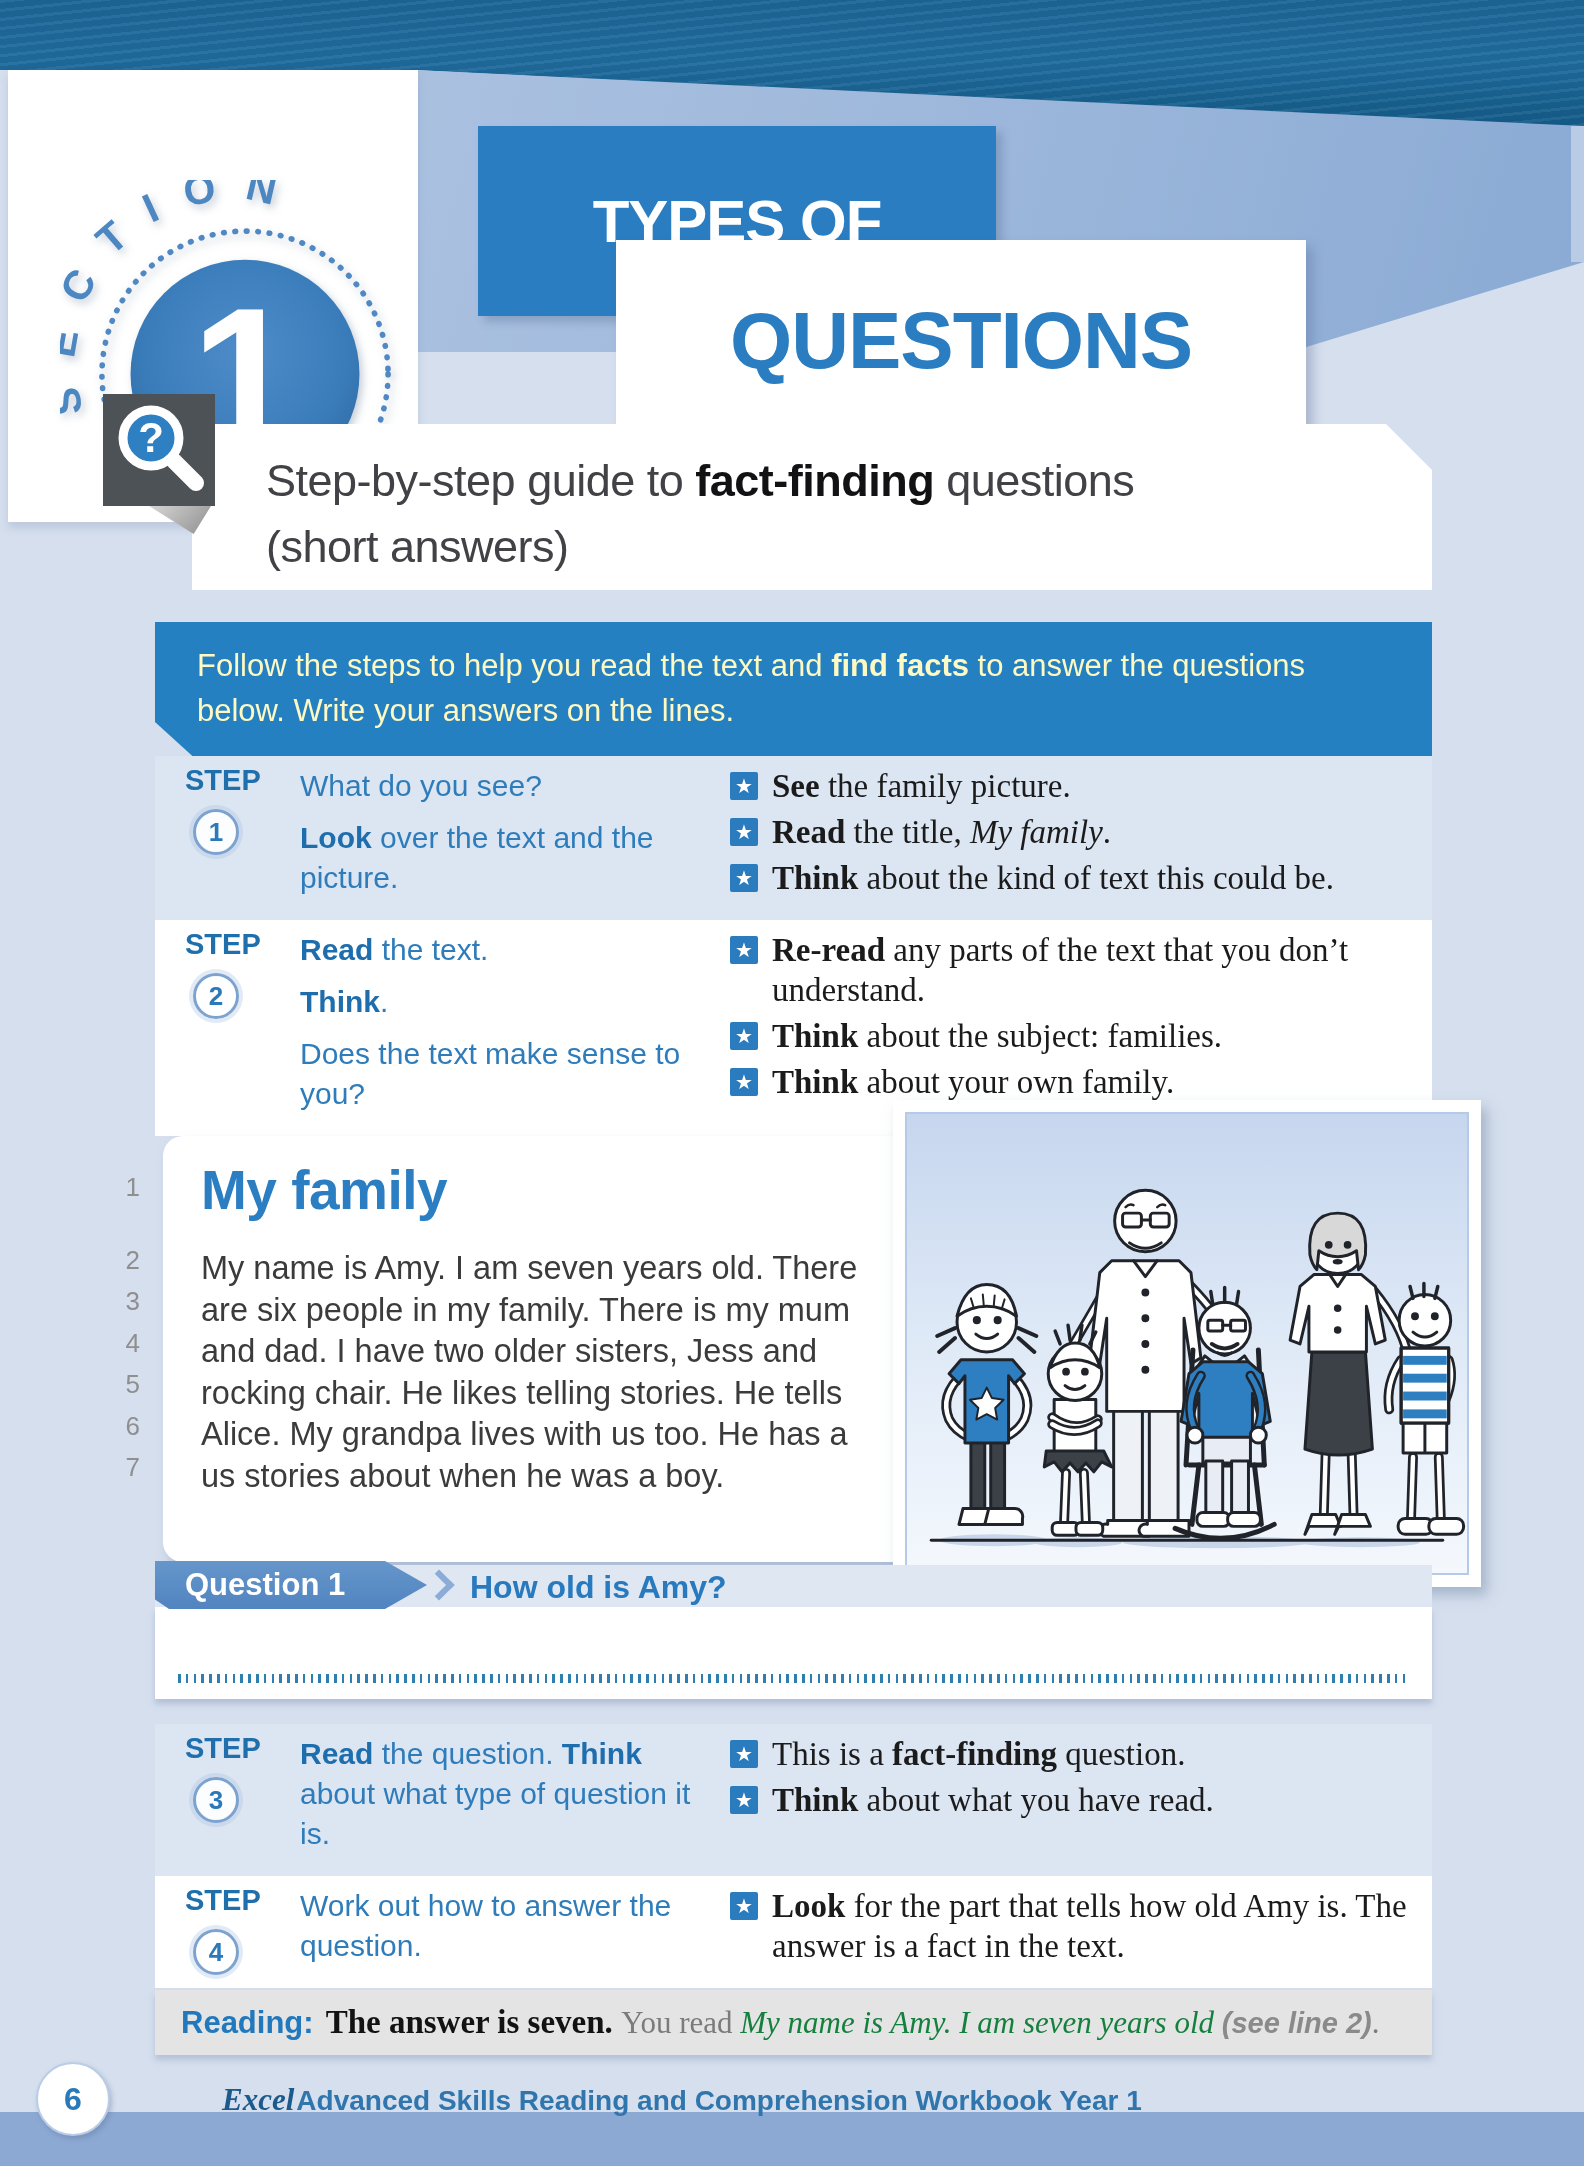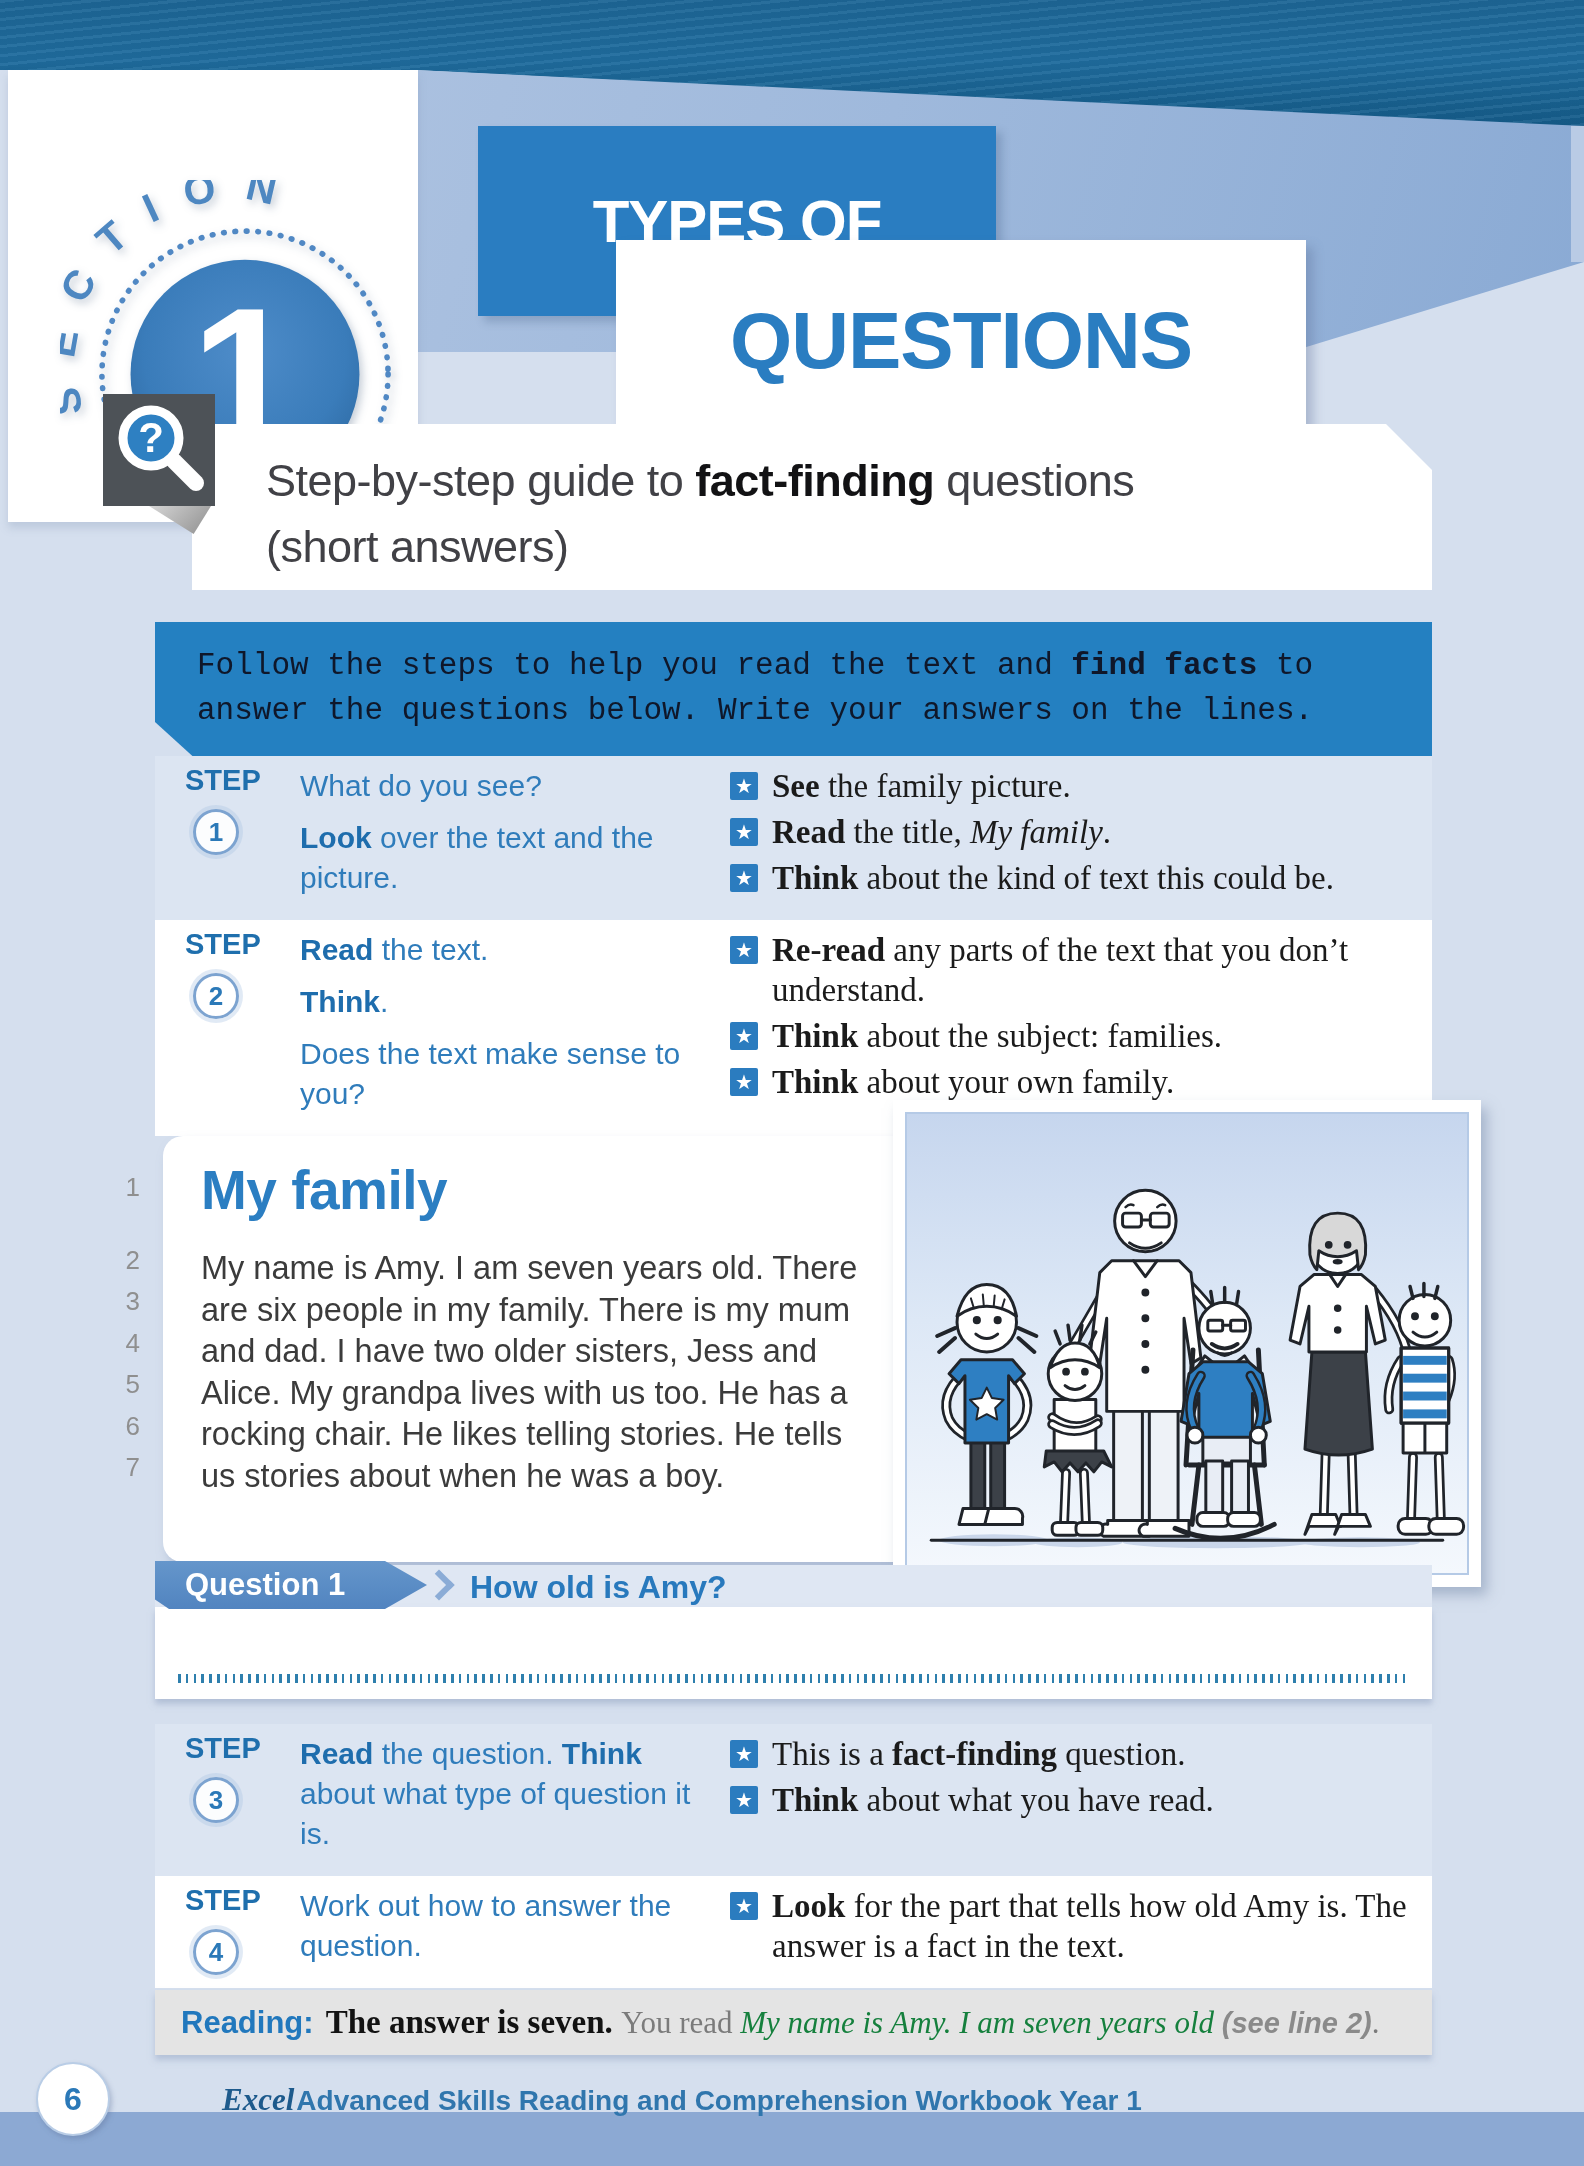--- a/index.html
+++ b/index.html
@@ -35,21 +35,21 @@
   
   .guide-icon{position:absolute;left:103px;top:394px;width:112px;height:112px;background:#4d5257;z-index:6;}
   .guide-icon .tail{position:absolute;left:46px;top:112px;width:62px;height:28px;
     background:linear-gradient(135deg,#d6d6d6,#8f8f8f);clip-path:polygon(0 0,100% 0,72% 100%);}
   .guide-heading{position:absolute;left:192px;top:424px;width:1240px;height:166px;background:#fff;
     clip-path:polygon(0 0,1194px 0,100% 46px,100% 100%,0 100%);
     padding:24px 24px 0 74px;font-size:45px;color:#414146;line-height:1.46;letter-spacing:-.5px;z-index:5;}
   .guide-heading .seg-b{font-weight:700;color:#121214;}
   .guide-intro{position:absolute;left:155px;top:622px;width:1277px;background:#2480c1;
     clip-path:polygon(0 0,100% 0,100% 100%,44px 100%,0 calc(100% - 40px));
-    padding:22px 90px 28px 42px;color:#0f172a;font-size:31px;line-height:1.45;font-family:Liberation Mono, monospace;}
+    padding:22px 90px 28px 42px;color:#fef9c3;font-size:31px;line-height:1.45;}
   .guide-intro .seg-b{font-weight:700;}
 
   
   .steps-wrap{position:absolute;left:155px;width:1277px;}
   #steps-group-1{top:756px;}
   #bottom-block{position:absolute;left:155px;top:1724px;width:1277px;}
   .step-row{display:grid;grid-template-columns:145px 418px 1fr;padding:8px 18px 10px 0;background:#fff;}
   .step-row.shaded{background:#dce5f2;}
   .step-word{margin-left:30px;width:64px;text-align:center;color:#1f6fad;font-weight:700;font-size:29px;}
   .step-circle{margin:12px 0 0 38px;width:46px;height:46px;border-radius:50%;border:3.5px solid #7ca3d0;
@@ -232,22 +232,22 @@
       <div>6</div>
       <div>7</div>
     </div>
 
   <div class="passage-card">
     <h2 class="passage-title">My family</h2>
     <div id="passage-lines">
         <div class="p-line">My name is Amy. I am seven years old. There</div>
         <div class="p-line">are six people in my family. There is my mum</div>
         <div class="p-line">and dad. I have two older sisters, Jess and</div>
+        <div class="p-line">rocking chair. He likes telling stories. He tells</div>
         <div class="p-line">Alice. My grandpa lives with us too. He has a</div>
-        <div class="p-line">rocking chair. He likes telling stories. He tells</div>
         <div class="p-line">us stories about when he was a boy.</div>
       </div>
   </div>
 
   <div class="picture-card">
     <div class="picture-inner">
       <svg width="560" height="455" viewBox="0 0 560 459">
         <g stroke="#20242a" stroke-width="3" fill="none" stroke-linecap="round" stroke-linejoin="round">
 
           <ellipse cx="85" cy="430" rx="55" ry="6" fill="#c9d6ea" stroke="none"></ellipse>

